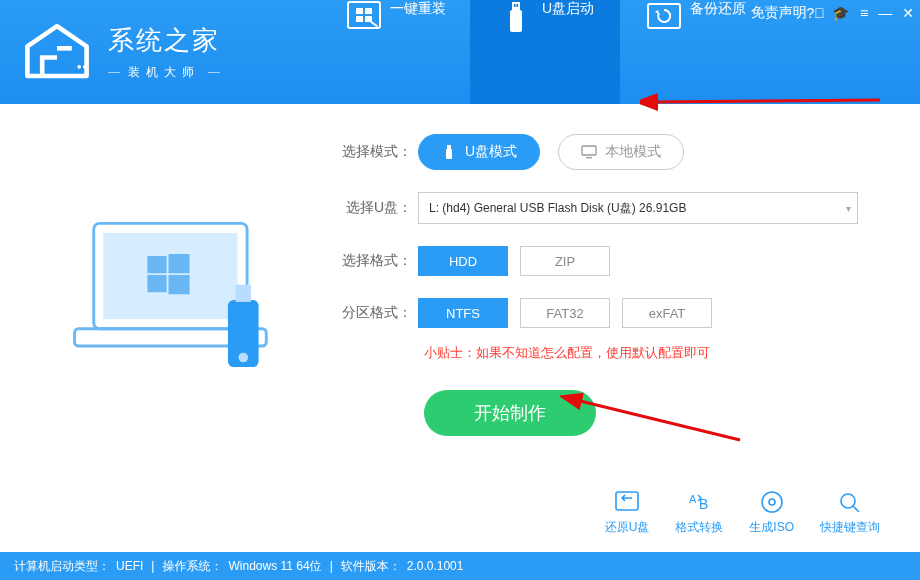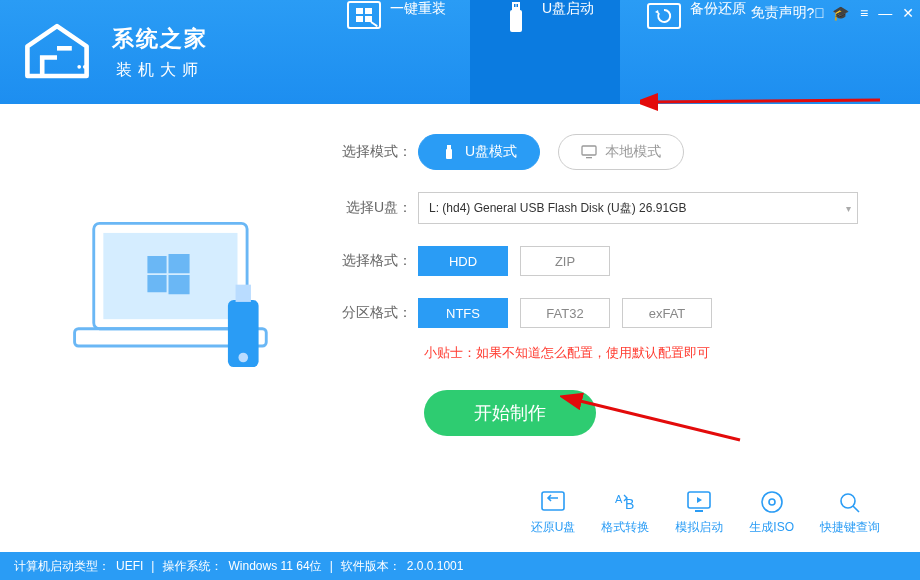--- a/index.html
+++ b/index.html
@@ -2,22 +2,22 @@
 <html><head>
 <meta charset="utf-8">
 <style>
 * { margin: 0; padding: 0; box-sizing: border-box; font-family: "Microsoft YaHei", Arial, sans-serif; }
 body { width: 920px; height: 580px; background: #fff; overflow: hidden; position: relative; }
 
 .header { height: 104px; background: linear-gradient(to bottom, #2a9cf5, #1d8ef0); display: flex; align-items: stretch; color: #fff; position: relative; }
 .logo-area { display: flex; align-items: center; padding-left: 20px; width: 320px; }
 .logo-icon { width: 74px; height: 60px; margin-right: 14px; }
 .logo-text { display: flex; flex-direction: column; }
-.logo-title { font-size: 22px; font-weight: bold; letter-spacing: 2px; text-align: center; }
-.logo-sub { font-size: 16px; letter-spacing: 6px; margin-top: 6px; display: flex; align-items: center; }
+.logo-title { font-size: 26px; font-weight: normal; letter-spacing: 2px; text-align: center; }
+.logo-sub { font-size: 12px; letter-spacing: 6px; margin-top: 6px; display: flex; align-items: center; }
 .logo-sub::before, .logo-sub::after { content: ""; flex: 1; height: 1px; background: rgba(255,255,255,0.6); }
 .logo-sub span { padding: 0 8px; }
 
 .nav-tabs { display: flex; align-items: stretch; }
 .nav-tab { width: 150px; display: flex; flex-direction: row; justify-content: center; cursor: pointer; font-size: 14px; gap: 6px; }
 .nav-tab.active { background: #0b7be0; }
 .nav-tab svg { width: 40px; height: 36px; }
 
 .titlebar { position: absolute; top: 4px; right: 6px; display: flex; align-items: center; gap: 10px; font-size: 14px; }
 .titlebar .tb-item { cursor: pointer; display: flex; align-items: center; gap: 2px; }
@@ -190,28 +190,20 @@
   <div class="qa">
     <svg viewBox="0 0 28 26">
         <text x="4" y="14" font-size="11" fill="#2a9cf5">A</text>
         <text x="14" y="20" font-size="14" fill="#2a9cf5">B</text>
         <path d="M13 6l3 3-3 3" stroke="#2a9cf5" stroke-width="1.4" fill="none"></path>
       </svg>
     <span>格式转换</span>
   </div>
   <div class="qa">
     <svg viewBox="0 0 28 26">
-        <rect x="3" y="3" width="22" height="16" rx="2" fill="none" stroke="#2a9cf5" stroke-width="1.6"></rect>
-        <rect x="10" y="21" width="8" height="2" fill="#2a9cf5"></rect>
-        <path d="M12 8l5 3-5 3z" fill="#2a9cf5"></path>
-      </svg>
-    <span>模拟启动</span>
-  </div>
-  <div class="qa">
-    <svg viewBox="0 0 28 26">
         <circle cx="14" cy="13" r="10" fill="none" stroke="#2a9cf5" stroke-width="1.6"></circle>
         <circle cx="14" cy="13" r="3" fill="none" stroke="#2a9cf5" stroke-width="1.6"></circle>
       </svg>
     <span>生成ISO</span>
   </div>
   <div class="qa">
     <svg viewBox="0 0 28 26">
         <circle cx="12" cy="12" r="7" fill="none" stroke="#2a9cf5" stroke-width="1.6"></circle>
         <path d="M17 17l6 6" stroke="#2a9cf5" stroke-width="1.6"></path>
       </svg>

